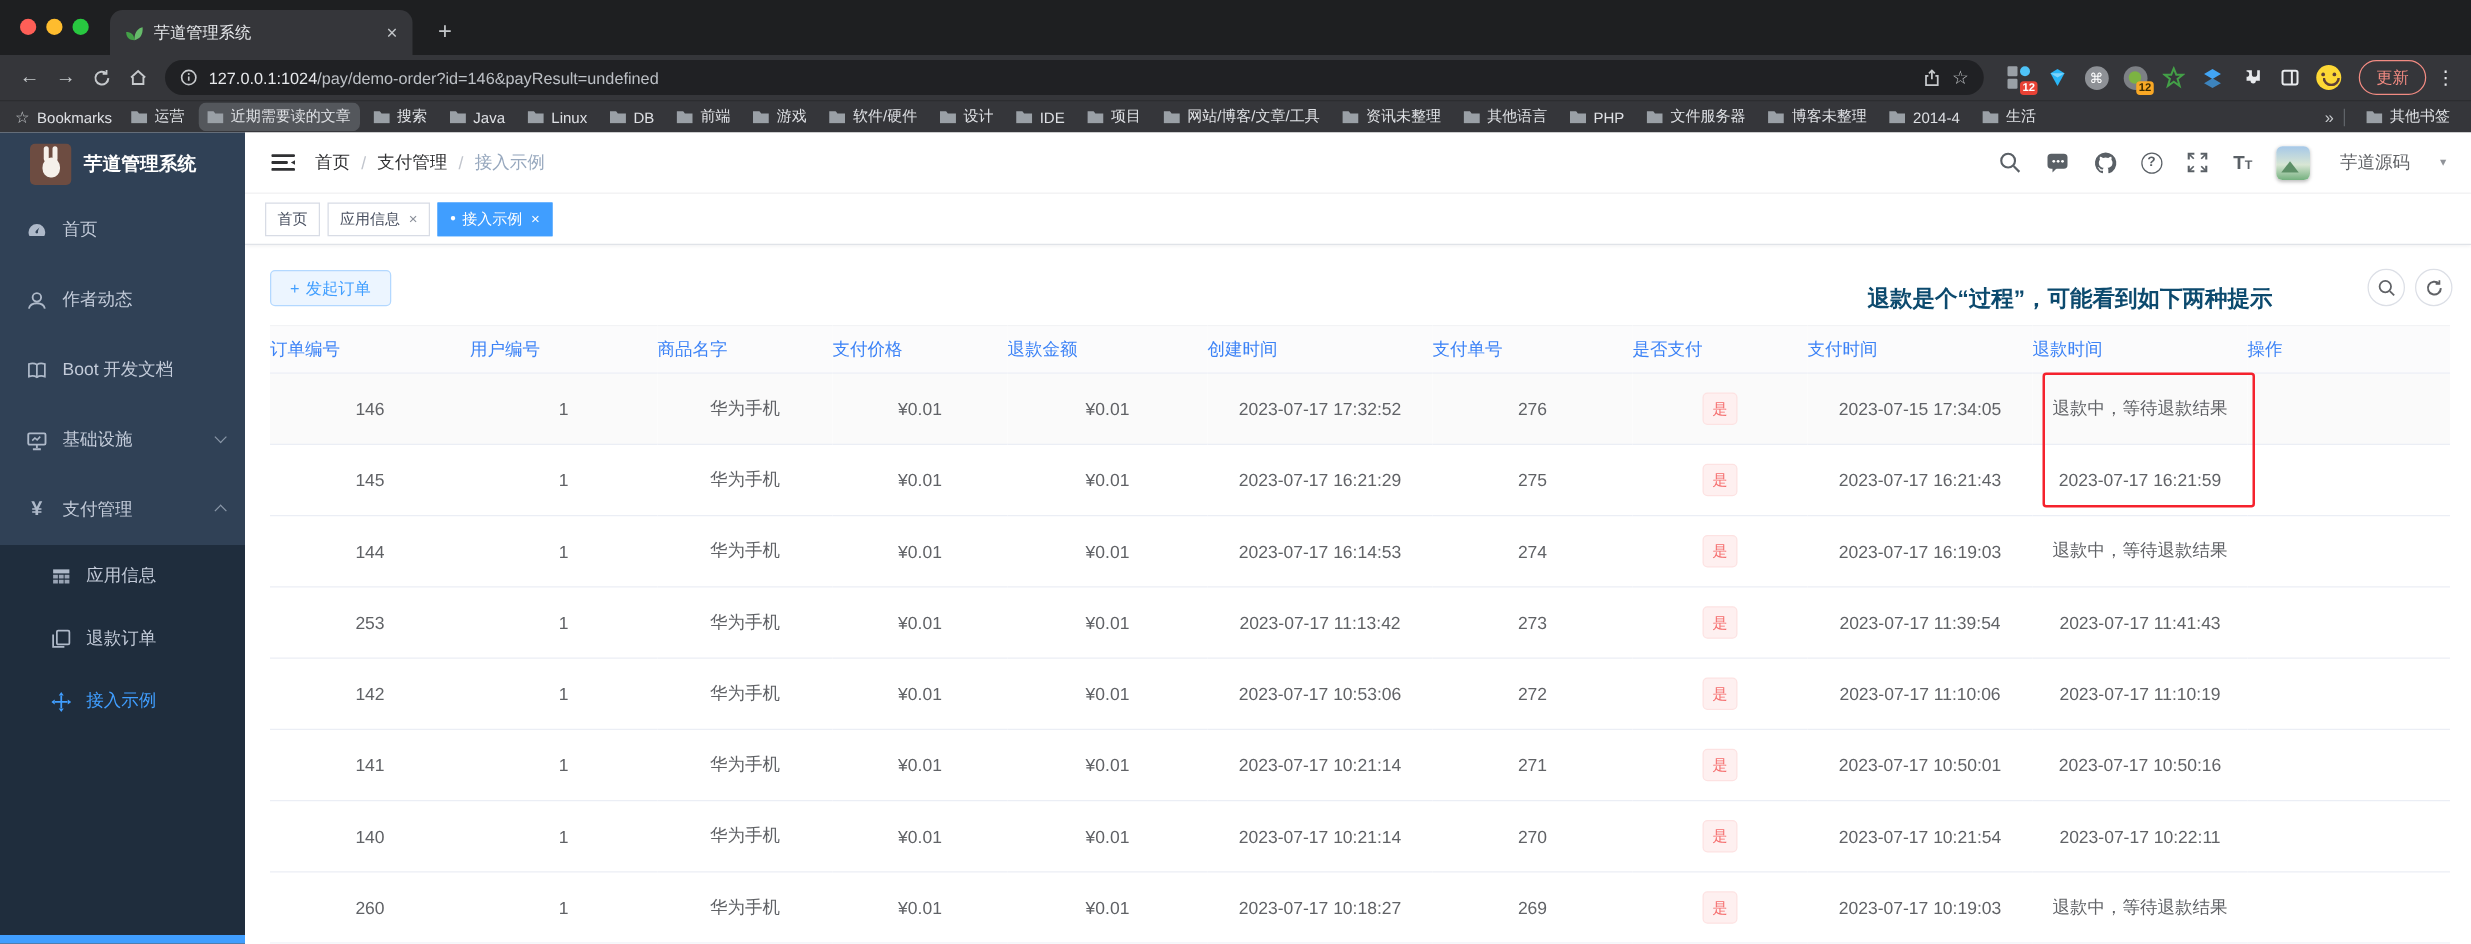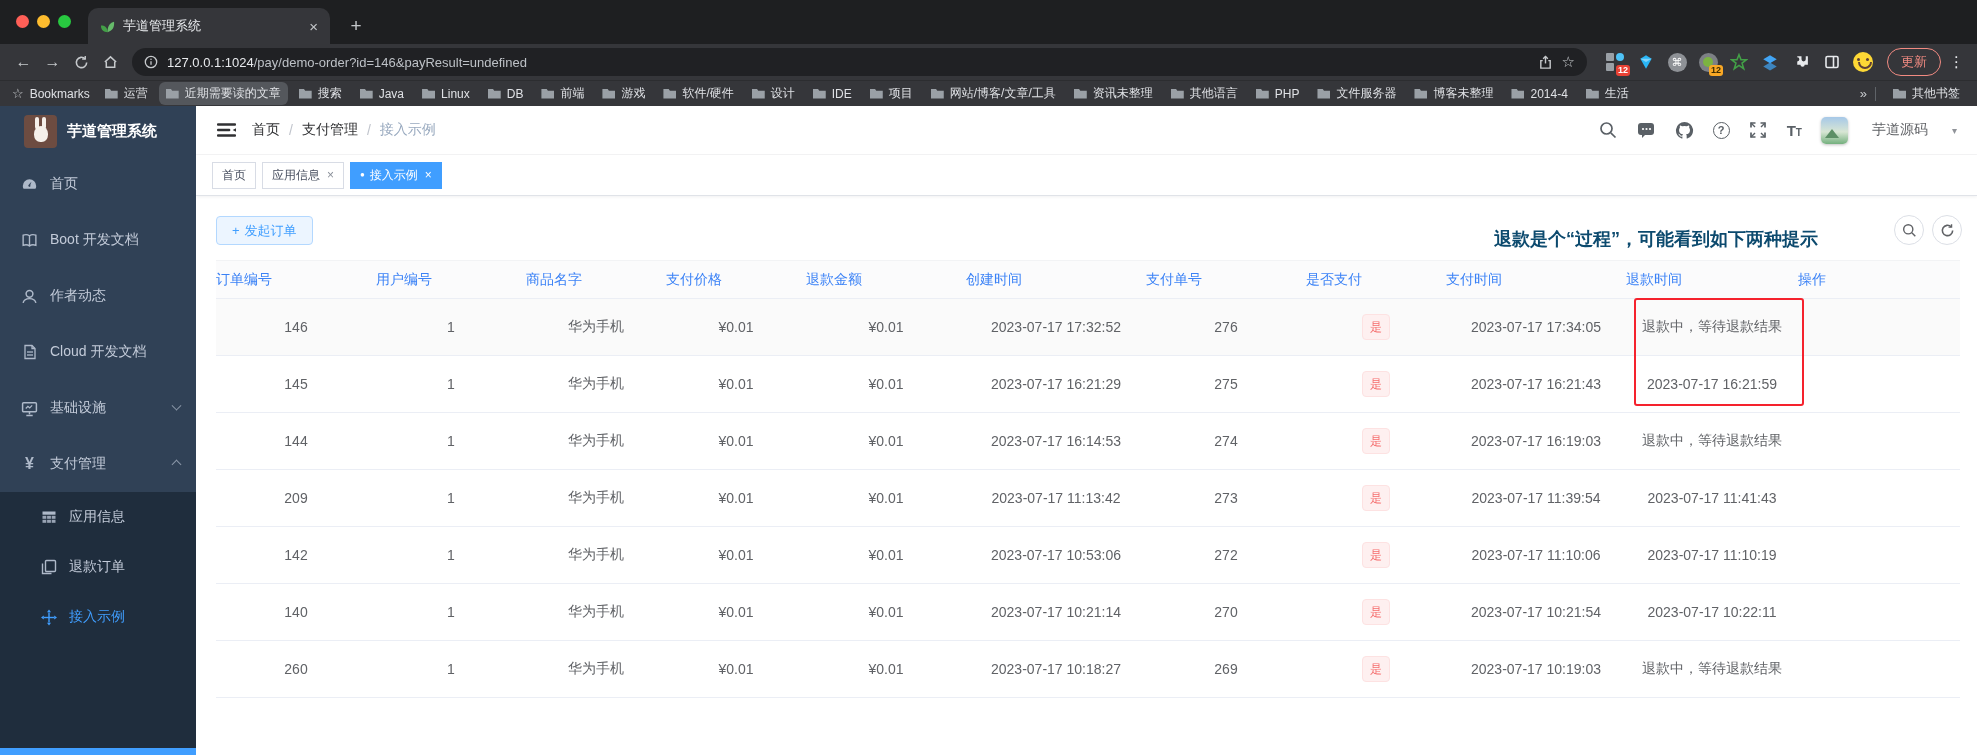--- a/index.html
+++ b/index.html
@@ -310,46 +310,35 @@
         <div class="menu-item">
           <span class="mi-ic">
             <svg width="17" height="17" viewBox="0 0 16 16" fill="currentColor">
               <path d="M8 3a6.3 6.3 0 0 0-6.3 6.3c0 1 .2 1.9.7 2.7h11.2c.5-.8.7-1.7.7-2.7A6.3 6.3 0 0 0 8 3zm.9 6.6a1.2 1.2 0 0 1-1.8 0c-.4-.5-.4-1 2.9-4.1-1.6 2.9-1.1 3.6-1.1 4.1z"></path>
             </svg>
           </span>
           <span>首页</span>
         </div>
         <div class="menu-item">
           <span class="mi-ic">
+            <svg width="17" height="17" viewBox="0 0 16 16" fill="none" stroke="currentColor" stroke-width="1.4">
+              <circle cx="8" cy="5.5" r="3.2"></circle>
+              <path d="M2 14c.6-2.8 3-4 6-4s5.4 1.2 6 4"></path>
+            </svg>
+          </span>
+          <span>作者动态</span>
+        </div>
+        <div class="menu-item">
+          <span class="mi-ic">
             <svg width="17" height="17" viewBox="0 0 16 16" fill="none" stroke="currentColor" stroke-width="1.3">
               <path d="M8 3.5C6.2 2.3 4 2.3 2 3v9.5c2-.7 4.2-.7 6 .5 1.8-1.2 4-1.2 6-.5V3c-2-.7-4.2-.7-6 .5z"></path>
               <line x1="8" y1="3.5" x2="8" y2="13.5"></line>
             </svg>
           </span>
           <span>Boot 开发文档</span>
-        </div>
-        <div class="menu-item">
-          <span class="mi-ic">
-            <svg width="17" height="17" viewBox="0 0 16 16" fill="none" stroke="currentColor" stroke-width="1.4">
-              <circle cx="8" cy="5.5" r="3.2"></circle>
-              <path d="M2 14c.6-2.8 3-4 6-4s5.4 1.2 6 4"></path>
-            </svg>
-          </span>
-          <span>作者动态</span>
-        </div>
-        <div class="menu-item">
-          <span class="mi-ic">
-            <svg width="16" height="16" viewBox="0 0 16 16" fill="none" stroke="currentColor" stroke-width="1.3">
-              <path d="M3 1.5h7l3 3v10H3z"></path>
-              <path d="M10 1.5v3h3"></path>
-              <line x1="5" y1="8" x2="11" y2="8"></line>
-              <line x1="5" y1="11" x2="11" y2="11"></line>
-            </svg>
-          </span>
-          <span>Cloud 开发文档</span>
         </div>
         <div class="menu-item">
           <span class="mi-ic">
             <svg width="17" height="17" viewBox="0 0 16 16" fill="none" stroke="currentColor" stroke-width="1.4">
               <rect x="1.5" y="2.5" width="13" height="8.5" rx="1"></rect>
               <path d="M8 11v2.5M5 14.5h6"></path>
               <path d="M4.5 8l2-2 1.7 1.5L10.5 5" stroke-width="1.2"></path>
             </svg>
           </span>
           <span>基础设施</span>
@@ -525,21 +514,21 @@
           <tbody>
               <tr class="row-hl">
                 <td>146</td>
                 <td>1</td>
                 <td>华为手机</td>
                 <td>¥0.01</td>
                 <td>¥0.01</td>
                 <td>2023-07-17 17:32:52</td>
                 <td>276</td>
                 <td><span class="badge">是</span></td>
-                <td>2023-07-17 17:34:05</td>
+                <td>2023-07-15 17:34:05</td>
                 <td>退款中，等待退款结果</td>
                 <td></td>
               </tr>
               <tr>
                 <td>145</td>
                 <td>1</td>
                 <td>华为手机</td>
                 <td>¥0.01</td>
                 <td>¥0.01</td>
                 <td>2023-07-17 16:21:29</td>
@@ -556,21 +545,21 @@
                 <td>¥0.01</td>
                 <td>¥0.01</td>
                 <td>2023-07-17 16:14:53</td>
                 <td>274</td>
                 <td><span class="badge">是</span></td>
                 <td>2023-07-17 16:19:03</td>
                 <td>退款中，等待退款结果</td>
                 <td></td>
               </tr>
               <tr>
-                <td>209</td>
+                <td>253</td>
                 <td>1</td>
                 <td>华为手机</td>
                 <td>¥0.01</td>
                 <td>¥0.01</td>
                 <td>2023-07-17 11:13:42</td>
                 <td>273</td>
                 <td><span class="badge">是</span></td>
                 <td>2023-07-17 11:39:54</td>
                 <td>2023-07-17 11:41:43</td>
                 <td></td>
@@ -579,20 +568,33 @@
                 <td>142</td>
                 <td>1</td>
                 <td>华为手机</td>
                 <td>¥0.01</td>
                 <td>¥0.01</td>
                 <td>2023-07-17 10:53:06</td>
                 <td>272</td>
                 <td><span class="badge">是</span></td>
                 <td>2023-07-17 11:10:06</td>
                 <td>2023-07-17 11:10:19</td>
+                <td></td>
+              </tr>
+              <tr>
+                <td>141</td>
+                <td>1</td>
+                <td>华为手机</td>
+                <td>¥0.01</td>
+                <td>¥0.01</td>
+                <td>2023-07-17 10:21:14</td>
+                <td>271</td>
+                <td><span class="badge">是</span></td>
+                <td>2023-07-17 10:50:01</td>
+                <td>2023-07-17 10:50:16</td>
                 <td></td>
               </tr>
               <tr>
                 <td>140</td>
                 <td>1</td>
                 <td>华为手机</td>
                 <td>¥0.01</td>
                 <td>¥0.01</td>
                 <td>2023-07-17 10:21:14</td>
                 <td>270</td>

